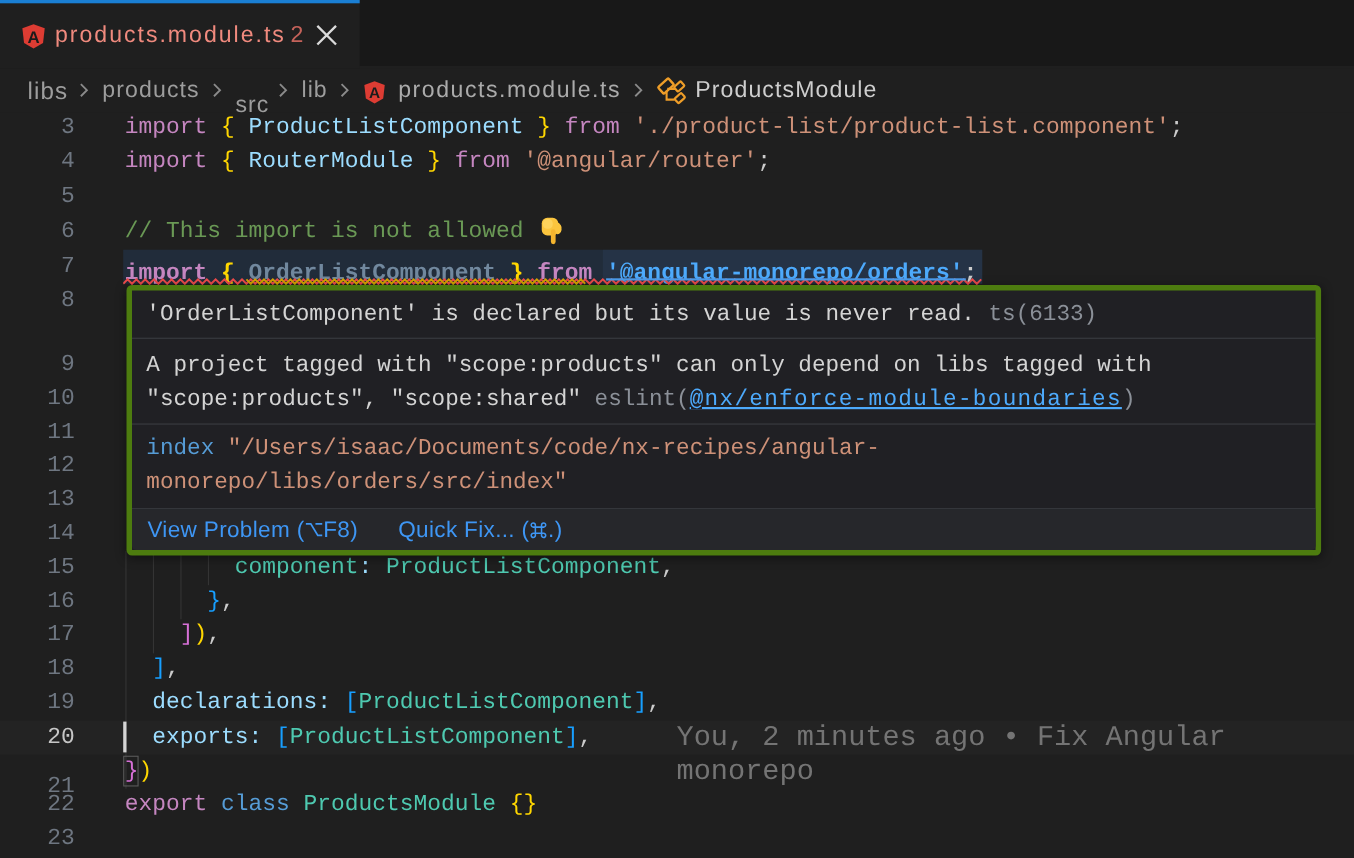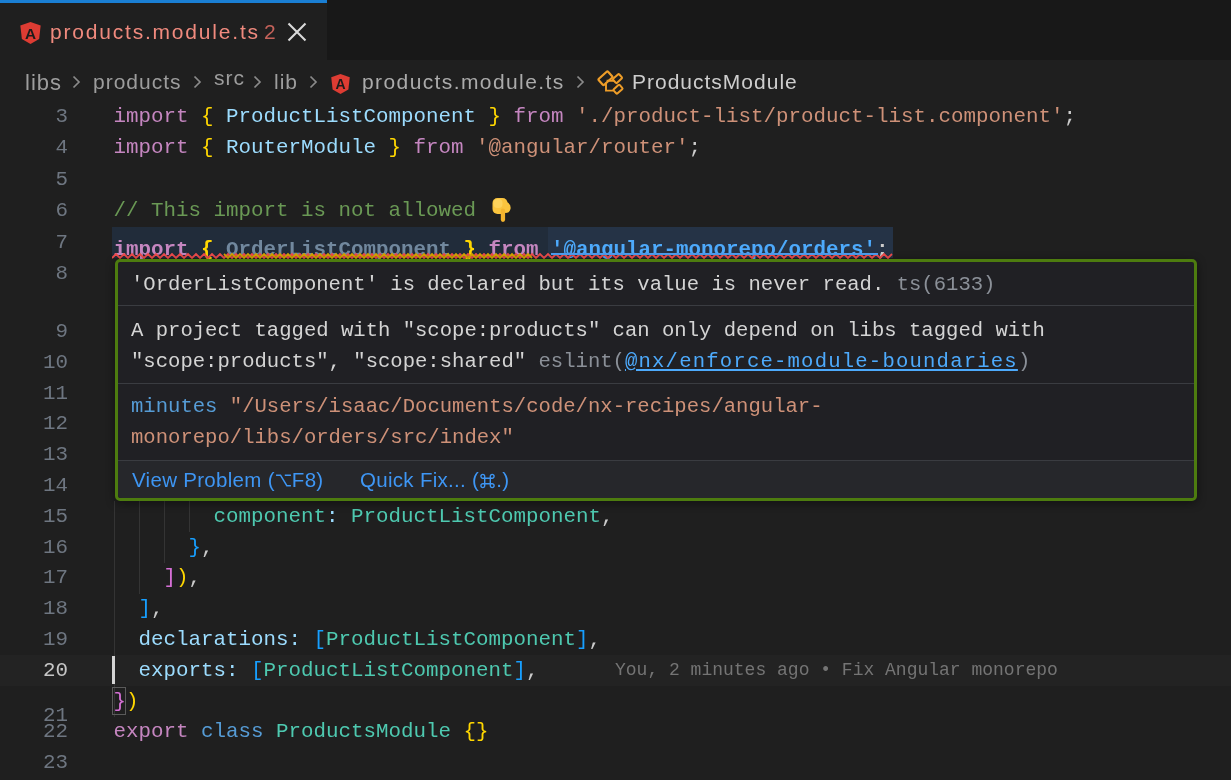--- a/index.html
+++ b/index.html
@@ -16,21 +16,21 @@
 .g{color:#FFD700;}
 .pk{color:#D670D6;}
 .bb{color:#179FFF;}
 .w{color:#CCCCCC;}
 .cm{color:#6A9955;}
 .kb{color:#569CD6;}
 .fade{color:#71889e;}
 .guide{position:absolute;width:1px;background:#343434;}
 
 #tip{position:absolute;left:115px;top:259px;width:1076px;height:236px;
-  background:#202024;border:3px solid #4d7c0f;border-radius:5px;
+  background:#202024;border:5px solid #4d7c0f;border-radius:5px;
   box-shadow:0 2px 10px rgba(0,0,0,.45);}
 #tip .row{position:absolute;left:13px;white-space:pre;font-size:20.58px;line-height:31px;color:#d4d4d4;}
 #tip .sep{position:absolute;left:0;width:100%;height:1px;background:#3a3c41;}
 .gray{color:#8b9098;}
 .link{color:#4daafc;text-decoration:underline;}
 .act{position:absolute;font-family:"Liberation Sans",sans-serif;font-size:20.5px;letter-spacing:0.3px;color:#3e96f4;}
 </style>
 </head>
 <body>
 
@@ -52,21 +52,21 @@
 <div class="abs" style="left:0;top:62px;width:1231px;height:40px;background:#1f1f1f;"></div>
 <div class="abs" id="bc" style="left:0;top:62px;height:40px;width:1231px;font-family:'Liberation Sans',sans-serif;font-size:19px;color:#a0a0a0;"></div>
 <div class="abs" style="top:70px;left:25px;font-family:'Liberation Sans',sans-serif;font-size:22px;letter-spacing:1px;color:#9d9d9d;">libs</div>
 <svg class="abs" style="left:68px;top:74px;" width="16" height="16" viewBox="0 0 16 16">
     <path d="M5.5 2.5 L11 8 L5.5 13.5" stroke="#8a8a8a" stroke-width="1.7" fill="none"></path>
   </svg>
 <div class="abs" style="top:70px;left:93px;font-family:'Liberation Sans',sans-serif;font-size:21px;letter-spacing:1px;color:#9d9d9d;">products</div>
 <svg class="abs" style="left:189px;top:74px;" width="16" height="16" viewBox="0 0 16 16">
     <path d="M5.5 2.5 L11 8 L5.5 13.5" stroke="#8a8a8a" stroke-width="1.7" fill="none"></path>
   </svg>
-<div class="abs" style="top:66px;left:214px;font-family:'Liberation Sans',sans-serif;font-size:21px;letter-spacing:1px;color:#9d9d9d;">src</div>
+<div class="abs" style="top:84px;left:214px;font-family:'Liberation Sans',sans-serif;font-size:21px;letter-spacing:1px;color:#9d9d9d;">src</div>
 <svg class="abs" style="left:249px;top:74px;" width="16" height="16" viewBox="0 0 16 16">
     <path d="M5.5 2.5 L11 8 L5.5 13.5" stroke="#8a8a8a" stroke-width="1.7" fill="none"></path>
   </svg>
 <div class="abs" style="top:70px;left:274px;font-family:'Liberation Sans',sans-serif;font-size:21px;letter-spacing:1px;color:#9d9d9d;">lib</div>
 <svg class="abs" style="left:305px;top:74px;" width="16" height="16" viewBox="0 0 16 16">
     <path d="M5.5 2.5 L11 8 L5.5 13.5" stroke="#8a8a8a" stroke-width="1.7" fill="none"></path>
   </svg>
 <svg class="abs" style="left:330px;top:73px;" width="21" height="22" viewBox="0 0 24 25">
   <polygon points="12,1 22.6,4.8 21,18.8 12,24 3,18.8 1.4,4.8" fill="#dd3c33"></polygon>
   <text x="12" y="18.5" text-anchor="middle" font-family="Liberation Sans" font-size="16" font-weight="bold" fill="#1b1b1b">A</text>
@@ -140,29 +140,29 @@
   <path d="M0,7 L4,3 L8,7 L12,3 L16,7 L20,3 L24,7 L28,3 L32,7 L36,3 L40,7 L44,3 L48,7 L52,3 L56,7 L60,3 L64,7 L68,3 L72,7 L76,3 L80,7 L84,3 L88,7 L92,3 L96,7 L100,3 L104,7 L108,3 L112,7 L116,3 L120,7 L124,3 L128,7 L132,3 L136,7 L140,3 L144,7 L148,3 L152,7 L156,3 L160,7 L164,3 L168,7 L172,3 L176,7 L180,3 L184,7 L188,3 L192,7 L196,3 L200,7 L204,3 L208,7 L212,3 L216,7 L220,3 L224,7 L228,3 L232,7 L236,3 L240,7 L244,3 L248,7 L252,3 L256,7 L260,3 L264,7 L268,3 L272,7 L276,3 L280,7 L284,3 L288,7 L292,3 L296,7 L300,3 L304,7 L308,3 L312,7 L316,3 L320,7 L324,3 L328,7 L332,3 L336,7 L340,3 L344,7 L348,3 L352,7 L356,3 L360,7 L364,3 L368,7 L372,3 L376,7 L380,3 L384,7 L388,3 L392,7 L396,3 L400,7 L404,3 L408,7 L412,3 L416,7 L420,3 L424,7 L428,3 L432,7 L436,3 L440,7 L444,3 L448,7 L452,3 L456,7 L460,3 L464,7 L468,3 L472,7 L476,3 L480,7 L484,3 L488,7 L492,3 L496,7 L500,3 L504,7 L508,3 L512,7 L516,3 L520,7 L524,3 L528,7 L532,3 L536,7 L540,3 L544,7 L548,3 L552,7 L556,3 L560,7 L564,3 L568,7 L572,3 L576,7 L580,3 L584,7 L588,3 L592,7 L596,3 L600,7 L604,3 L608,7 L612,3 L616,7 L620,3 L624,7 L628,3 L632,7 L636,3 L640,7 L644,3 L648,7 L652,3 L656,7 L660,3 L664,7 L668,3 L672,7 L676,3 L680,7 L684,3 L688,7 L692,3 L696,7 L700,3 L704,7 L708,3 L712,7 L716,3 L720,7 L724,3 L728,7 L732,3 L736,7 L740,3 L744,7 L748,3 L752,7 L756,3 L760,7 L764,3 L768,7 L772,3 L776,7 L780,3" stroke="#f14c4c" stroke-width="1.8" fill="none"></path>
   <path d="M112,3 L116,7 L120,3 L124,7 L128,3 L132,7 L136,3 L140,7 L144,3 L148,7 L152,3 L156,7 L160,3 L164,7 L168,3 L172,7 L176,3 L180,7 L184,3 L188,7 L192,3 L196,7 L200,3 L204,7 L208,3 L212,7 L216,3 L220,7 L224,3 L228,7 L232,3 L236,7 L240,3 L244,7 L248,3 L252,7 L256,3 L260,7 L264,3 L268,7 L272,3 L276,7 L280,3 L284,7 L288,3 L292,7 L296,3 L300,7 L304,3 L308,7 L312,3 L316,7 L320,3 L324,7 L328,3 L332,7 L336,3 L340,7 L344,3 L348,7 L352,3 L356,7 L360,3 L364,7 L368,3 L372,7 L376,3 L380,7 L384,3 L388,7 L392,3 L396,7 L400,3 L404,7 L408,3 L412,7 L416,3 L420,7" stroke="#d7a600" stroke-width="1.8" fill="none"></path>
 </svg>
 
 <div class="abs" style="left:551px;top:252.6px;width:327px;height:2px;background:#4d9ef0;"></div>
 
 <div class="abs" style="left:112px;top:656px;width:2.5px;height:28px;background:#d4d4d4;"></div>
 
 <div class="abs" style="left:112px;top:686.6px;width:14px;height:28px;border:1px solid #5a5a5a;box-sizing:border-box;"></div>
 
-<div class="abs" style="left:615px;top:654.8px;height:31px;line-height:31px;font-size:18px;color:#747474;">You, 2 minutes ago • Fix Angular monorepo</div>
+<div class="abs" style="left:615px;top:654.8px;height:31px;line-height:31px;font-size:26px;color:#747474;">You, 2 minutes ago • Fix Angular monorepo</div>
 
 <div id="tip">
   <div class="row" style="top:6.5px;">'OrderListComponent' is declared but its value is never read. <span class="gray">ts(6133)</span></div>
   <div class="sep" style="top:42.5px;"></div>
   <div class="row" style="top:53px;">A project tagged with "scope:products" can only depend on libs tagged with</div>
   <div class="row" style="top:83.5px;">"scope:products", "scope:shared" <span class="gray">eslint(</span><span class="link" style="letter-spacing:1.2px;">@nx/enforce-module-boundaries</span><span class="gray">)</span></div>
   <div class="sep" style="top:121px;"></div>
-  <div class="row" style="top:129px;"><span class="kb">minutes</span> <span class="st">"/Users/isaac/Documents/code/nx-recipes/angular-</span></div>
+  <div class="row" style="top:129px;"><span class="kb">index</span> <span class="st">"/Users/isaac/Documents/code/nx-recipes/angular-</span></div>
   <div class="row" style="top:160px;"><span class="st">monorepo/libs/orders/src/index"</span></div>
   <div class="sep" style="top:197.5px;"></div>
   <div class="abs" style="left:0;top:198.5px;width:100%;height:37.5px;background:#26272b;border-radius:0 0 4px 4px;"></div>
   <div class="act" style="left:14px;top:206px;">View Problem (<svg width="17" height="15" viewBox="0 0 16 14" style="vertical-align:-1px;">
         <path d="M1 2 h4.2 l6 10 h3.8 M9.2 2 h5.8" stroke="#3e96f4" stroke-width="1.5" fill="none"></path>
       </svg>F8)</div>
   <div class="act" style="left:242px;top:206px;">Quick Fix... (<svg width="17" height="16" viewBox="0 0 16 16" style="vertical-align:-2px;">
         <path d="M5.2 5.2 h5.6 v5.6 h-5.6 z M5.2 5.2 V3.4 A1.9 1.9 0 1 0 3.4 5.2 H5.2 M10.8 5.2 h1.8 A1.9 1.9 0 1 0 10.8 3.4 V5.2 M10.8 10.8 v1.8 a1.9 1.9 0 1 0 1.8 -1.8 H10.8 M5.2 10.8 H3.4 A1.9 1.9 0 1 0 5.2 12.6 V10.8" stroke="#3e96f4" stroke-width="1.4" fill="none"></path>
       </svg>.)</div>
 </div>

